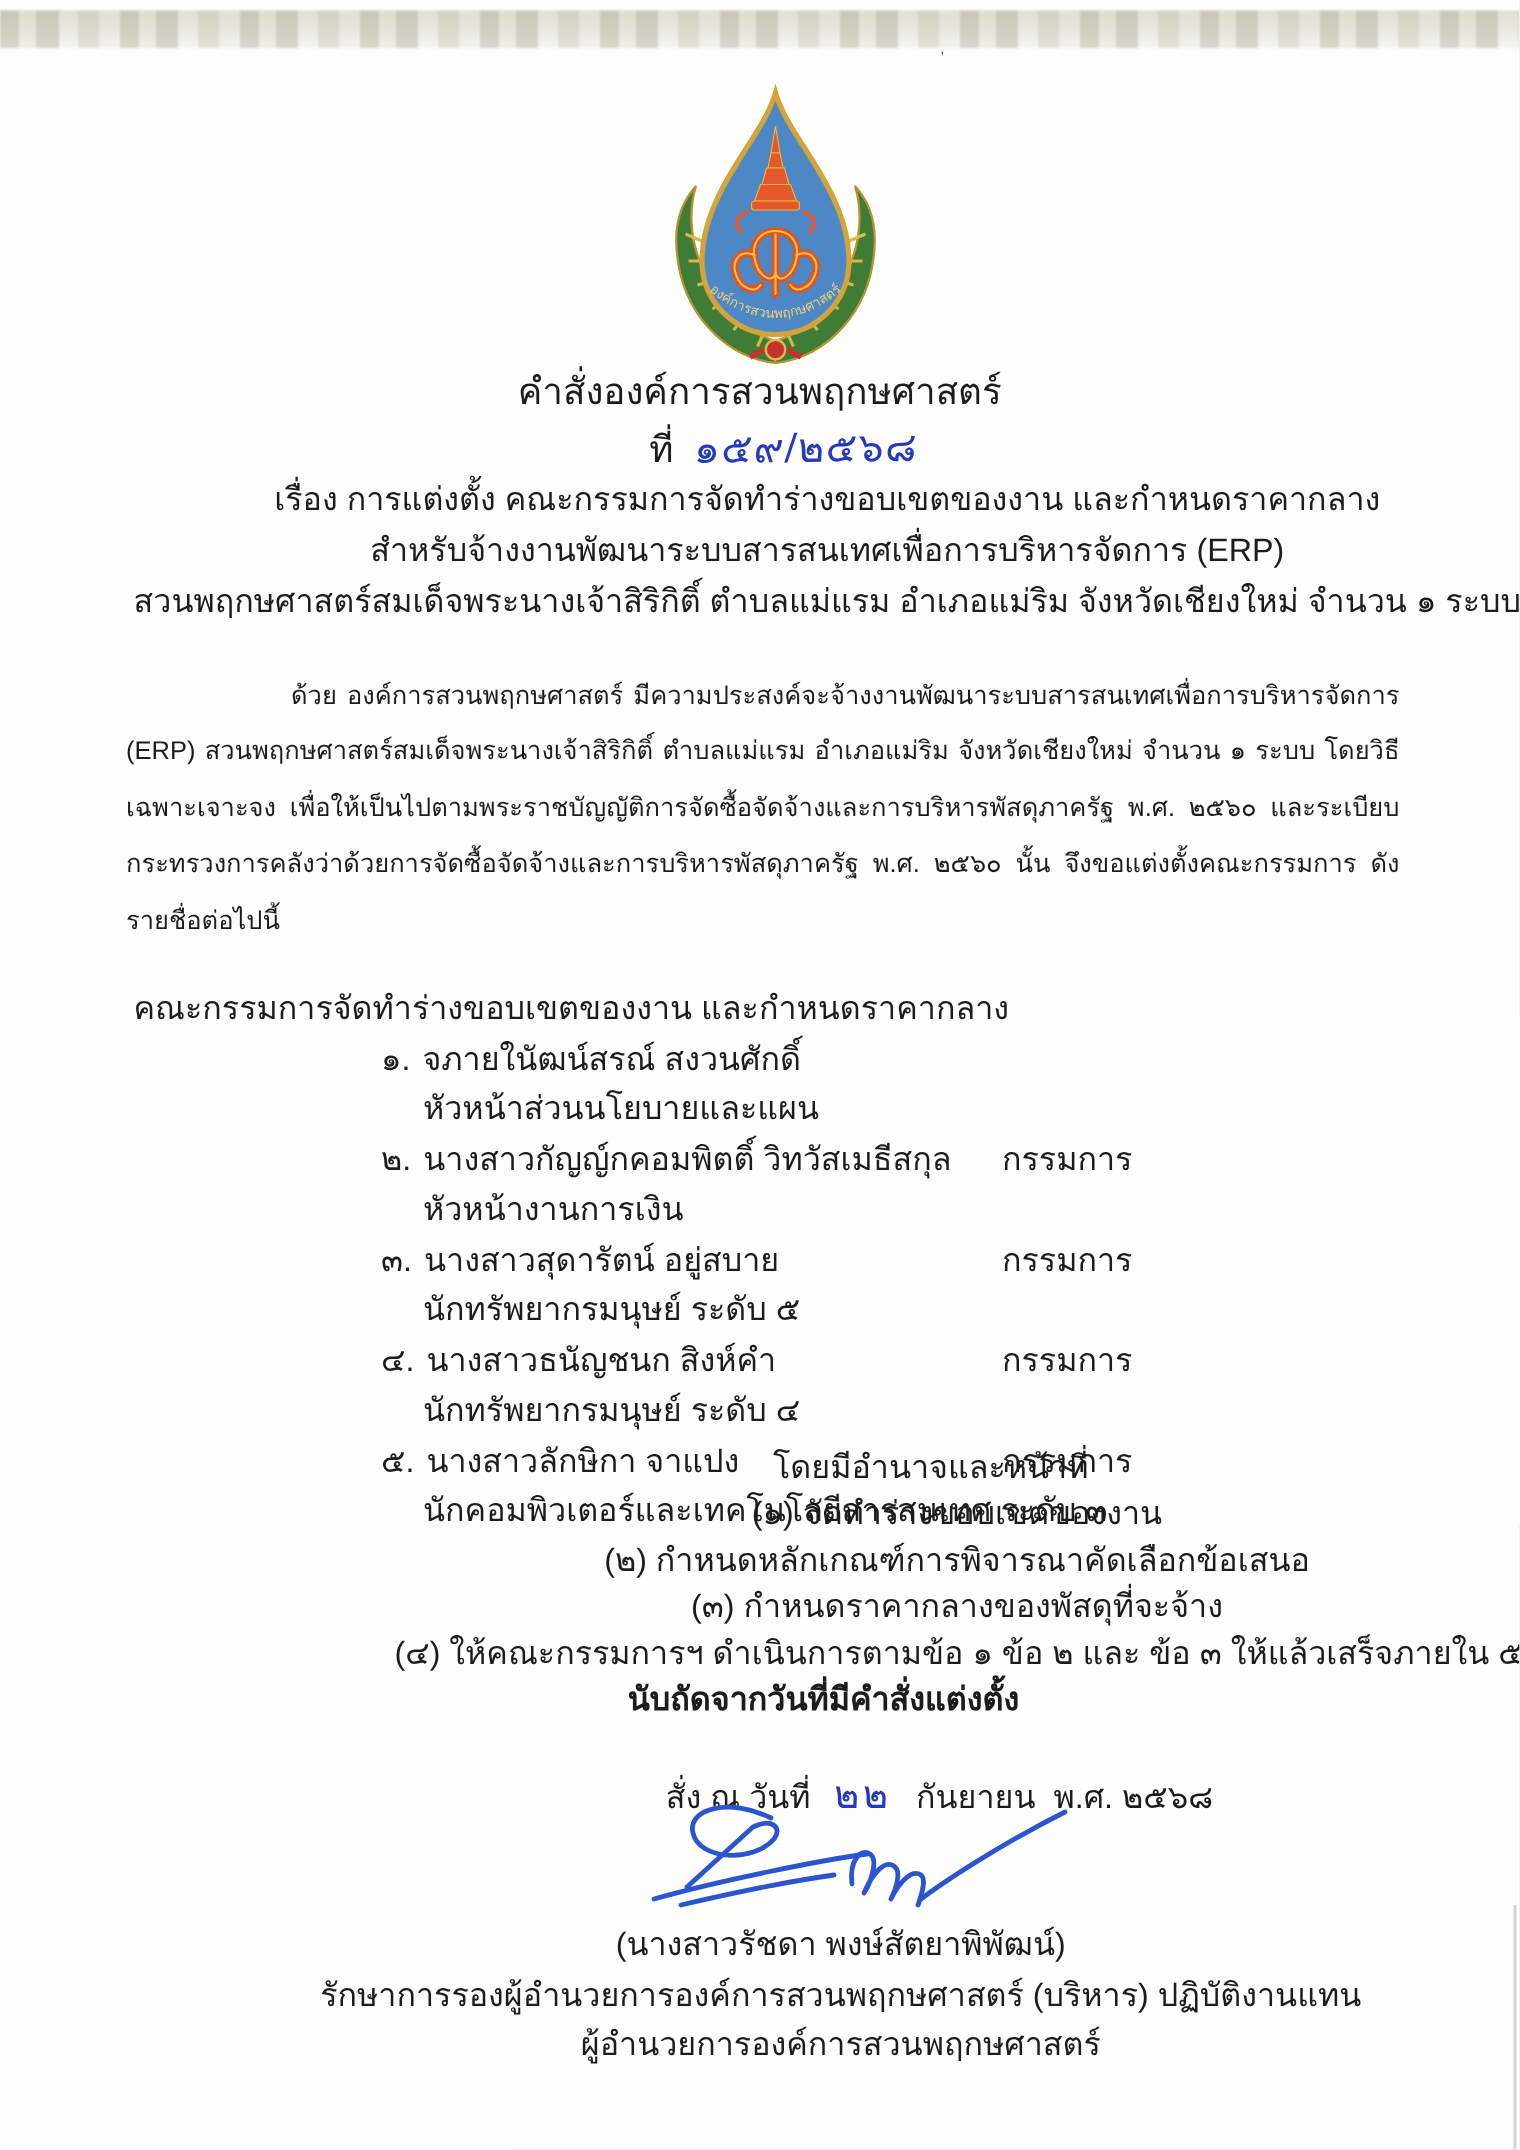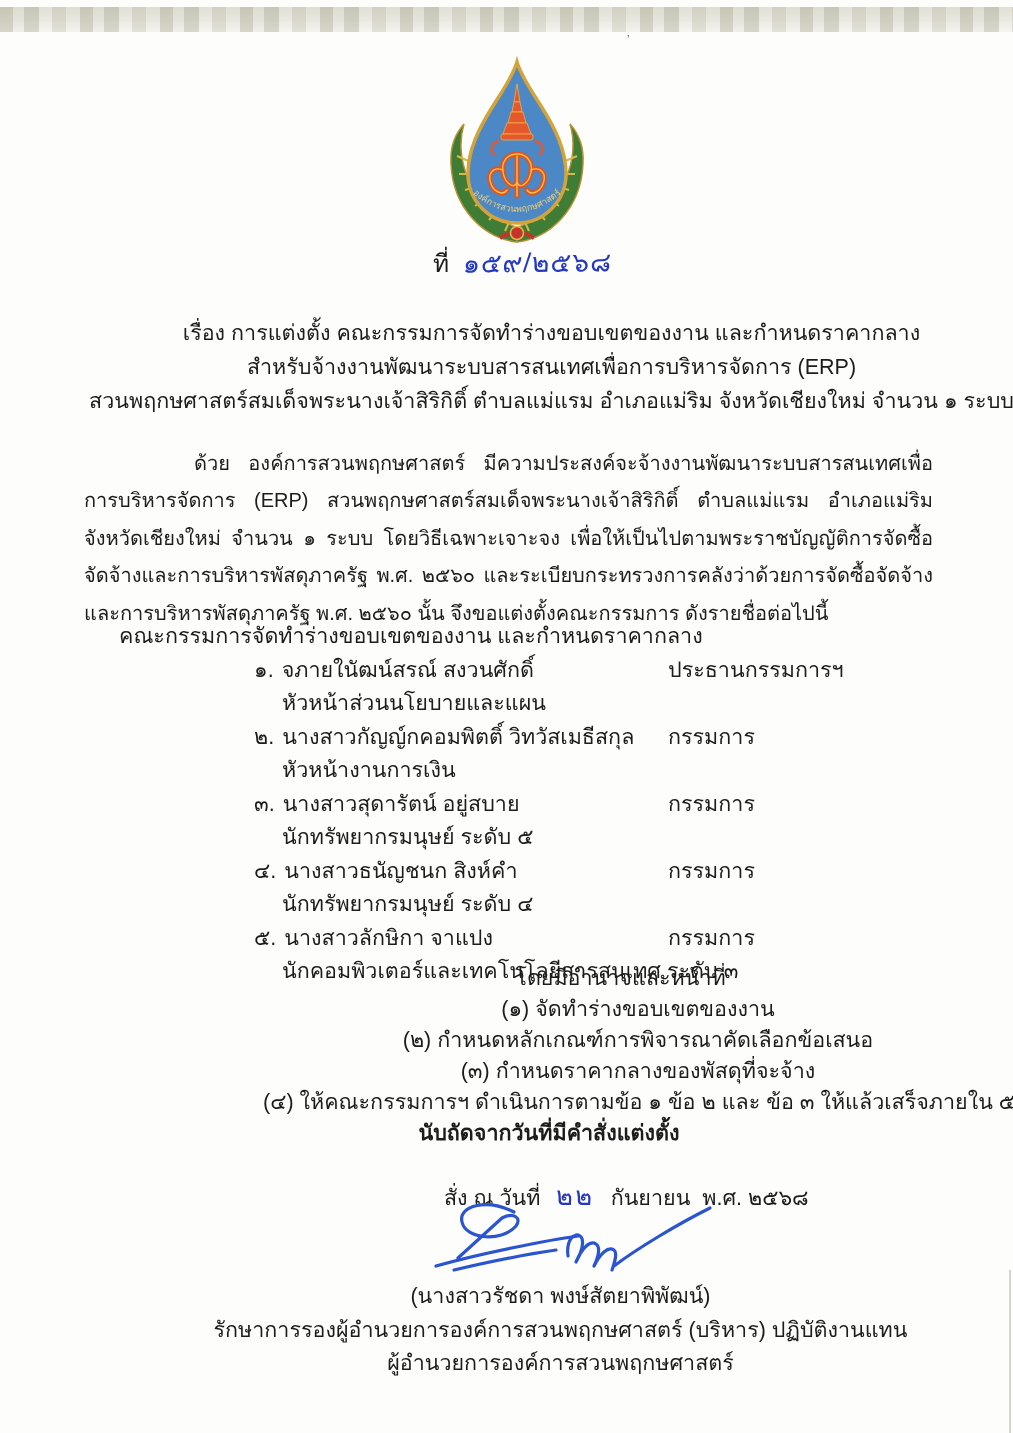--- a/index.html
+++ b/index.html
@@ -28,26 +28,26 @@
   .title-block { position:absolute; top:244px; left:0; width:100%; }
   .doc-title { font-size:24.5px; line-height:36px; text-align:center; }
   .number-line { text-align:center; font-size:24.5px; line-height:38px; transform:translateX(16px); }
   .handwritten { color:#2438c0; font-size:27px; letter-spacing:1px; display:inline-block; transform:skewX(-4deg) rotate(-.5deg); margin-left:14px; }
 
   .subject-block { position:absolute; top:316px; left:0; width:100%;padding-left:45px; }
   .subject-block div { text-align:center; font-size:21.5px; line-height:34px; }
 
   .body-par {
     position:absolute; top:445px; left:84px; width:849px;
-    font-size:20px; line-height:37.4px; text-align:justify; text-indent:110px;
+    font-size:17px; line-height:37.4px; text-align:justify; text-indent:110px;
   }
 
   .committee { position:absolute; top:618px; left:0; width:100%; }
   .cm-line { position:relative; height:33.5px; font-size:21.5px; padding-left:254px; box-sizing:border-box; white-space:nowrap; }
-  .cm-head { padding-left:119px; }
+  .cm-head { padding-left:89px;margin-top:36px; }
   .cm-num { display:inline-block; margin-right:8px; }
   .cm-role { position:absolute; left:668px; top:0; }
   .cm-pos { padding-left:282px; }
 
   .duties { position:absolute; top:960px; left:0; width:100%; }
   .du-line { height:31px; font-size:21.5px; padding-left:263px; box-sizing:border-box; white-space:nowrap;text-align:center; }
   .du-head { padding-left:228px; }
   .du-cont { padding-left:85px;font-weight:bold; }
 
   .issuance { position:absolute; top:1150px; left:420px; font-size:21.5px; white-space:pre; }
@@ -107,39 +107,39 @@
       <textPath href="#emb-arc" xlink:href="#emb-arc" startOffset="50%" text-anchor="middle">องค์การสวนพฤกษศาสตร์</textPath>
     </text>
 
     <g>
       <circle cx="80" cy="177" r="6.5" fill="#c5342a" stroke="#e8b54a" stroke-width="1.5"></circle>
       <path d="M72,177 l-9,5 M88,177 l9,5" stroke="#c5342a" stroke-width="4"></path>
     </g>
   </svg>
 
   <div class="title-block">
+    <div class="doc-title">คำสั่งองค์การสวนพฤกษศาสตร์</div>
     <div class="number-line">
       <span>ที่</span><span class="handwritten">๑๕๙/๒๕๖๘</span>
     </div>
   </div>
 
   <div class="subject-block">
     <div>เรื่อง การแต่งตั้ง คณะกรรมการจัดทำร่างขอบเขตของงาน และกำหนดราคากลาง</div>
     <div>สำหรับจ้างงานพัฒนาระบบสารสนเทศเพื่อการบริหารจัดการ (ERP)</div>
     <div>สวนพฤกษศาสตร์สมเด็จพระนางเจ้าสิริกิติ์ ตำบลแม่แรม อำเภอแม่ริม จังหวัดเชียงใหม่ จำนวน ๑ ระบบ</div>
   </div>
 
   <div class="body-par">ด้วย องค์การสวนพฤกษศาสตร์ มีความประสงค์จะจ้างงานพัฒนาระบบสารสนเทศเพื่อการบริหารจัดการ (ERP) สวนพฤกษศาสตร์สมเด็จพระนางเจ้าสิริกิติ์ ตำบลแม่แรม อำเภอแม่ริม จังหวัดเชียงใหม่ จำนวน ๑ ระบบ โดยวิธีเฉพาะเจาะจง เพื่อให้เป็นไปตามพระราชบัญญัติการจัดซื้อจัดจ้างและการบริหารพัสดุภาครัฐ พ.ศ. ๒๕๖๐ และระเบียบกระทรวงการคลังว่าด้วยการจัดซื้อจัดจ้างและการบริหารพัสดุภาครัฐ พ.ศ. ๒๕๖๐ นั้น จึงขอแต่งตั้งคณะกรรมการ ดังรายชื่อต่อไปนี้</div>
 
   <div class="committee">
     <div class="cm-line cm-head">คณะกรรมการจัดทำร่างขอบเขตของงาน และกำหนดราคากลาง</div>
 
     <div class="cm-line">
       <span class="cm-num">๑.</span><span>จภายในัฒน์สรณ์ สงวนศักดิ์</span>
-      <span class="cm-role">ประธานกรรมการฯ</span>
     </div>
     <div class="cm-line cm-pos">หัวหน้าส่วนนโยบายและแผน</div>
 
     <div class="cm-line">
       <span class="cm-num">๒.</span><span>นางสาวกัญญ์กคอมพิตติ์ วิทวัสเมธีสกุล</span>
       <span class="cm-role">กรรมการ</span>
     </div>
     <div class="cm-line cm-pos">หัวหน้างานการเงิน</div>
 
     <div class="cm-line">

